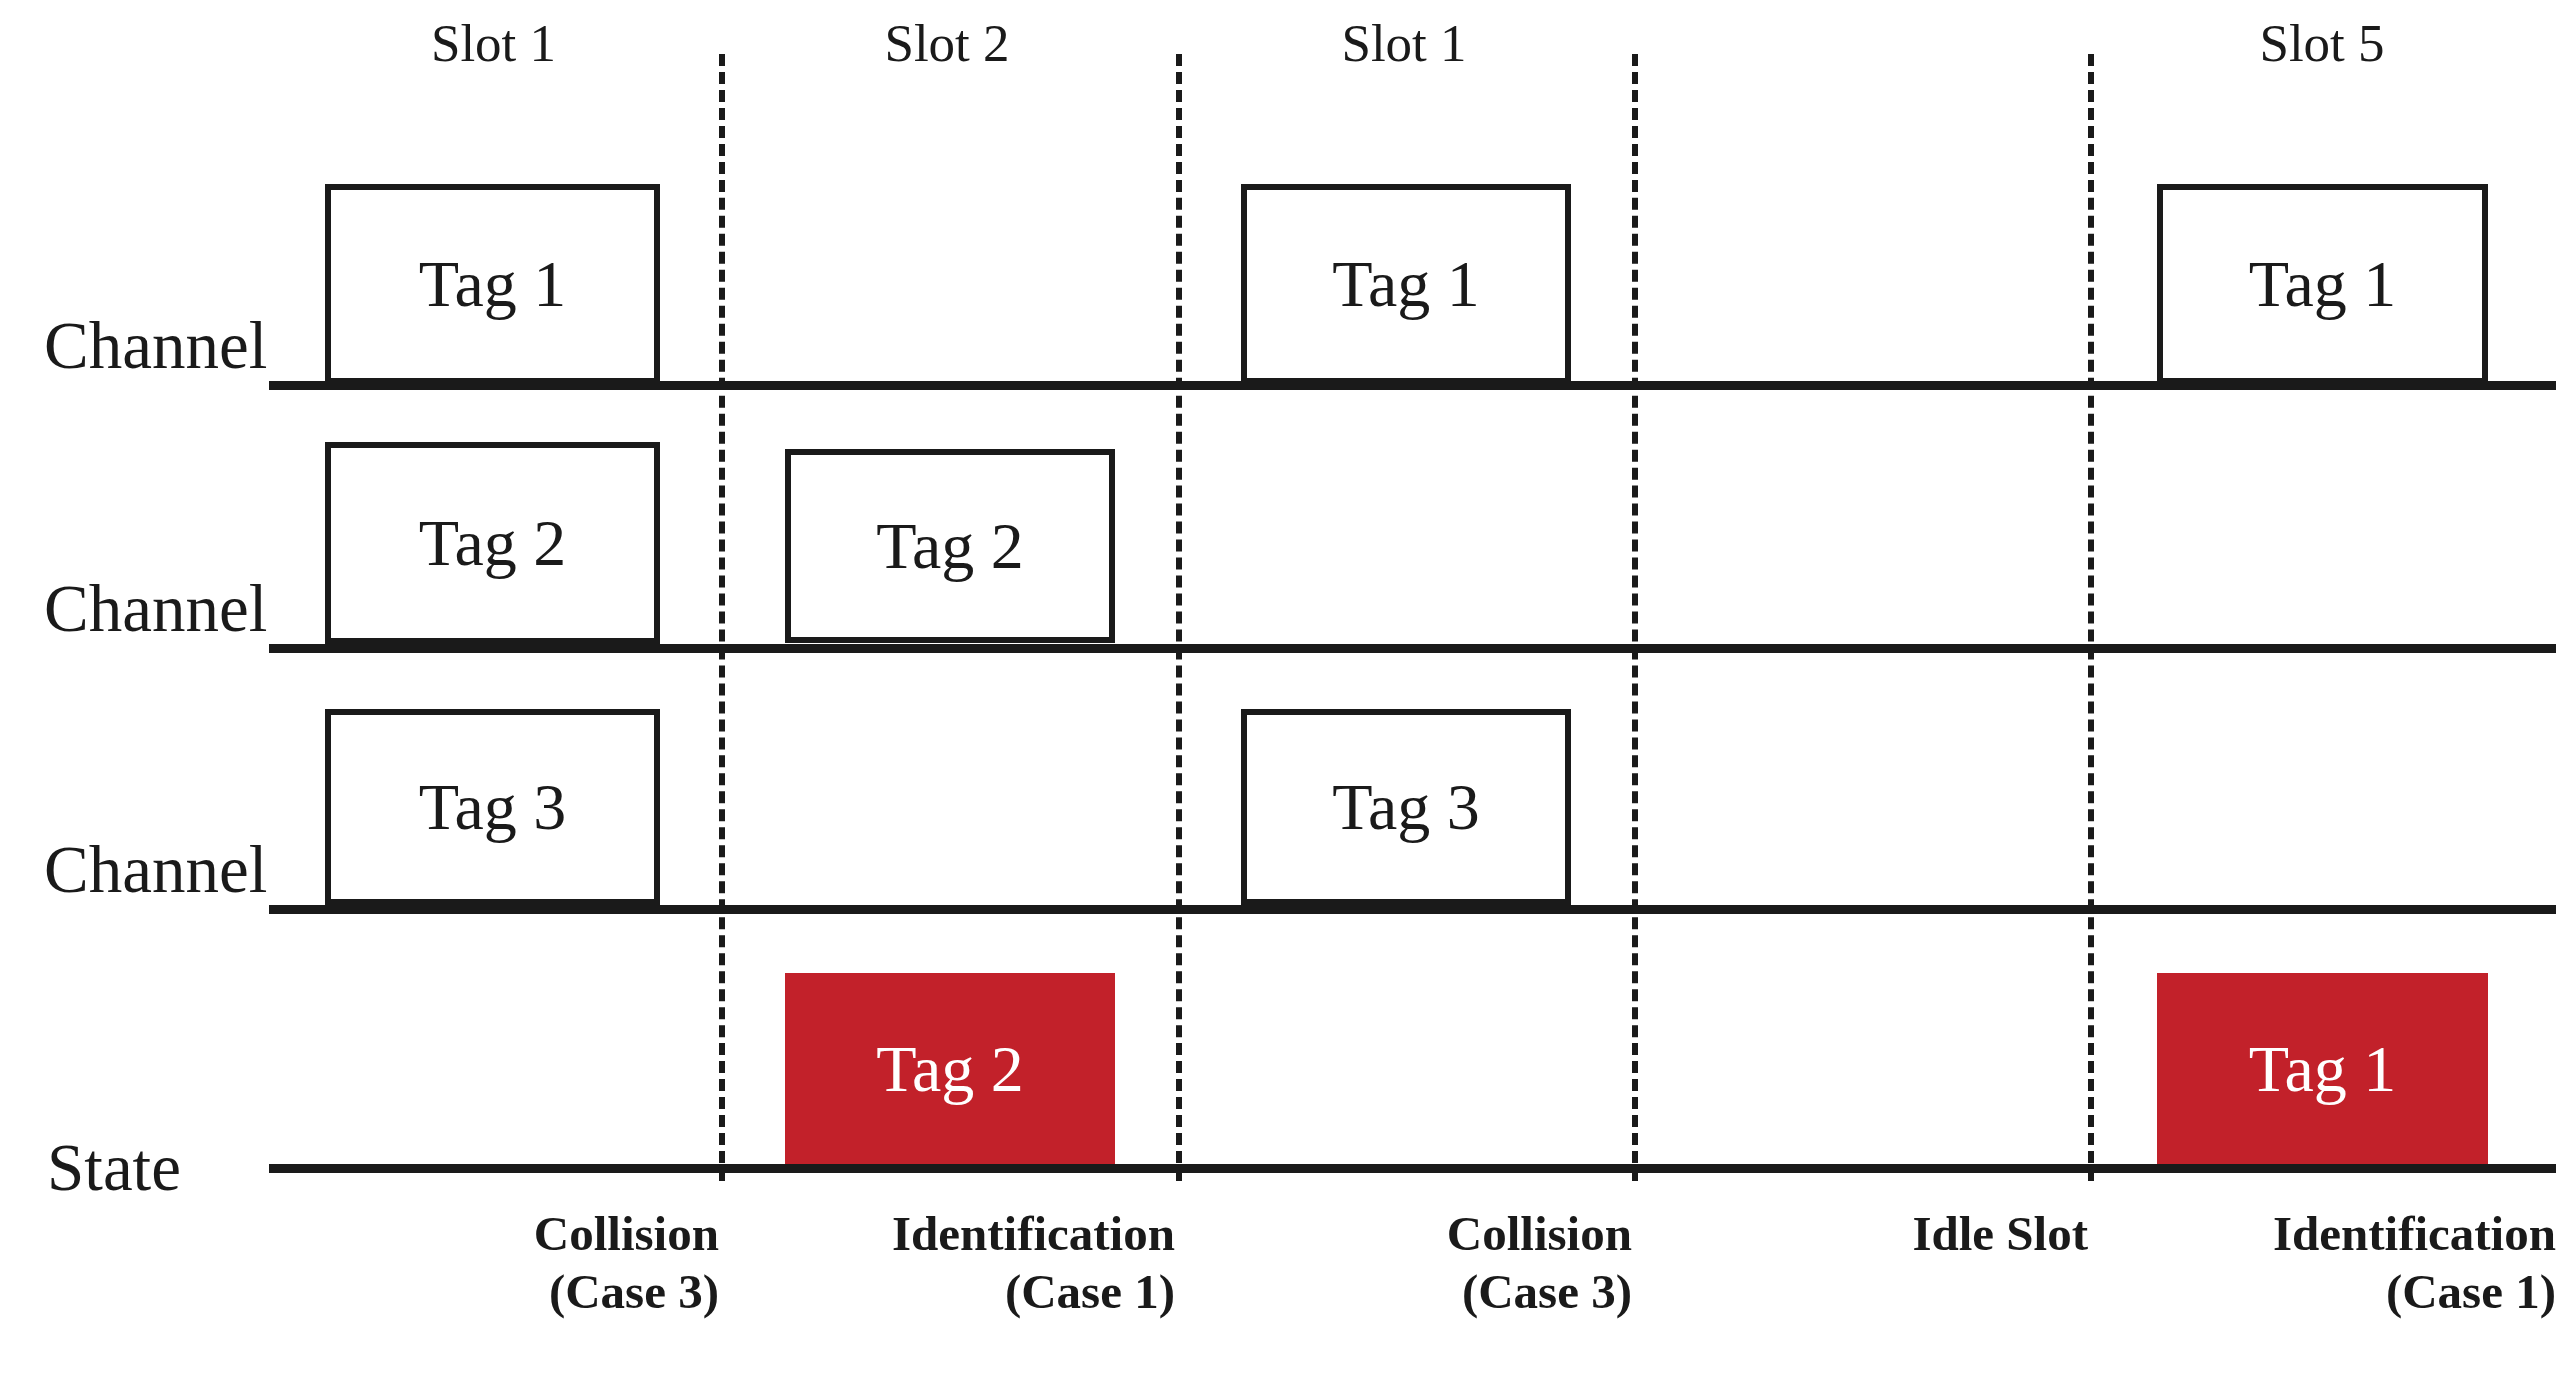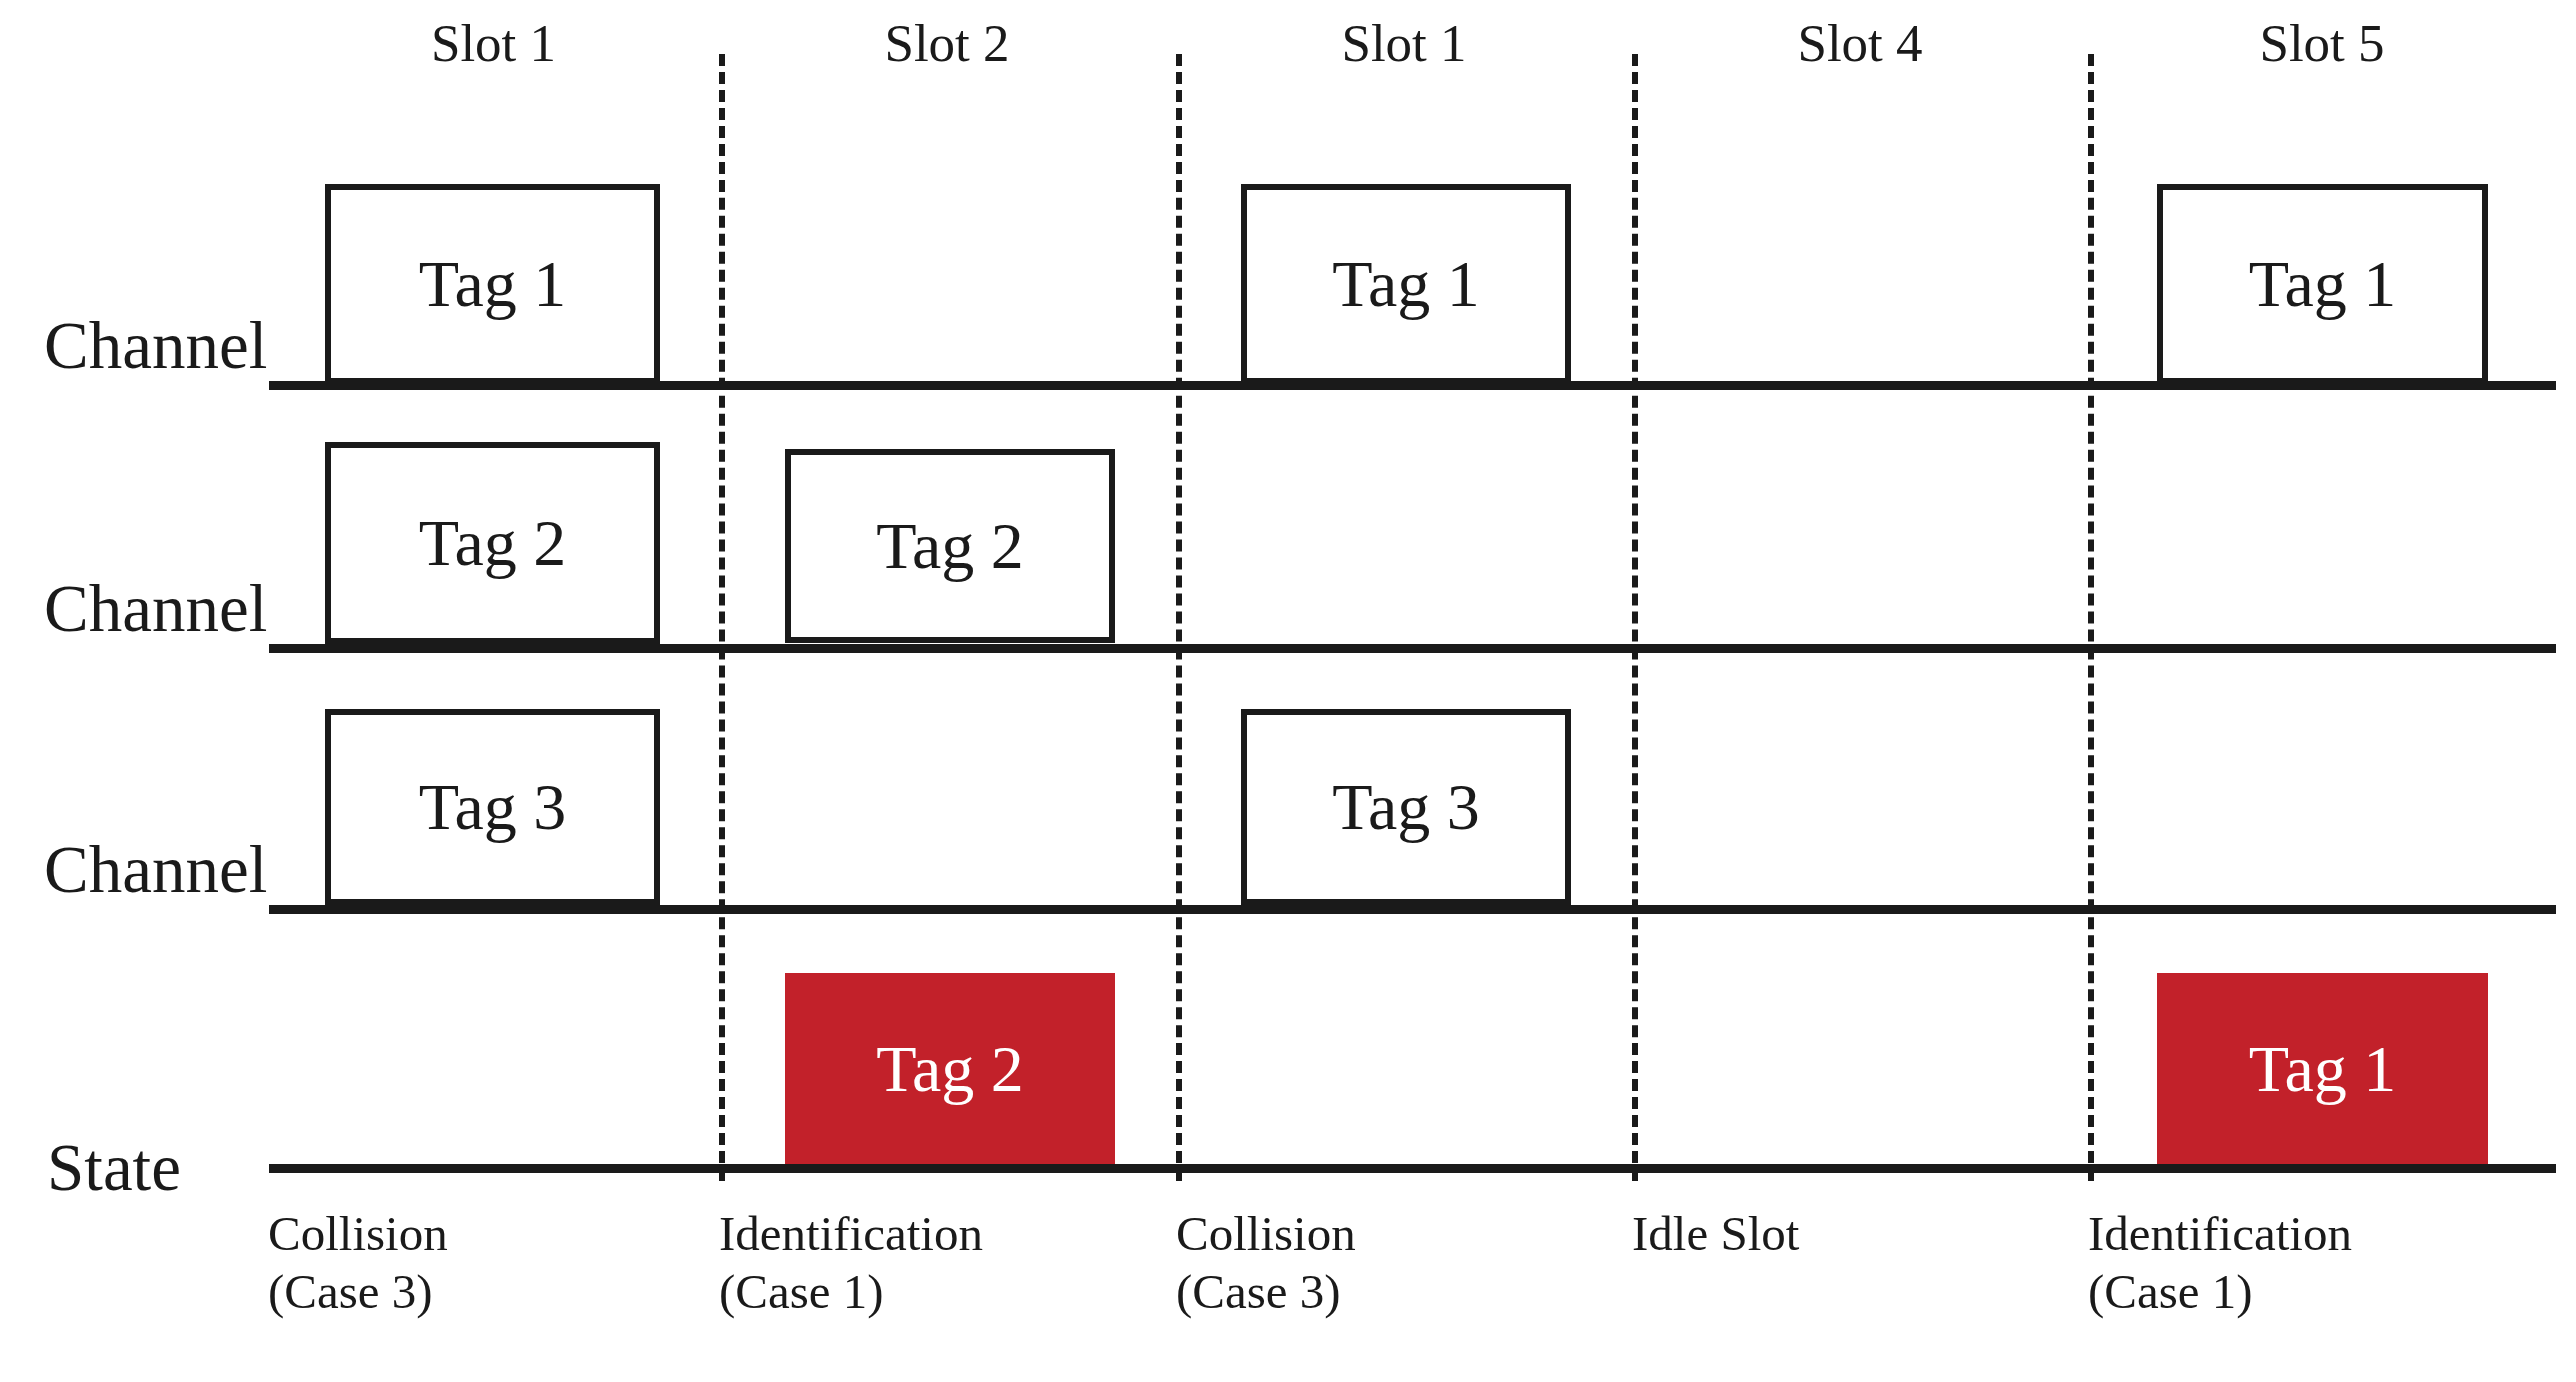--- a/index.html
+++ b/index.html
@@ -74,39 +74,39 @@
     border: none;
   }
   .pulse.filled .pulse-text {
     color: #ffffff;
   }
 
   
   .caption {
     position: absolute;
     top: 1205px;
-    text-align: left;
+    text-align: right;
     font-size: 49px;
     line-height: 1.18;
     white-space: nowrap;
     color: #1a1a1a;
+    font-weight: bold;
   }
   .caption .cap-sub {
     display: block;
   }
 </style>
 </head>
 <body>
 
 <div id="stage">
 
   <div class="slot-label" style="left:268px; width:451px;">Slot 1</div>
   <div class="slot-label" style="left:719px; width:456px;">Slot 2</div>
   <div class="slot-label" style="left:1176px; width:456px;">Slot 1</div>
-  <div class="slot-label" style="left:1632px; width:456px;">Slot 4</div>
   <div class="slot-label" style="left:2088px; width:468px;">Slot 5</div>
 
   <div class="divider" style="left:719px;"></div>
   <div class="divider" style="left:1176px;"></div>
   <div class="divider" style="left:1632px;"></div>
   <div class="divider" style="left:2088px;"></div>
 
   <div class="row-label" style="left:44px; top:312px;">Channel</div>
   <div class="baseline" style="left:269px; top:381px; width:2287px;"></div>
 

